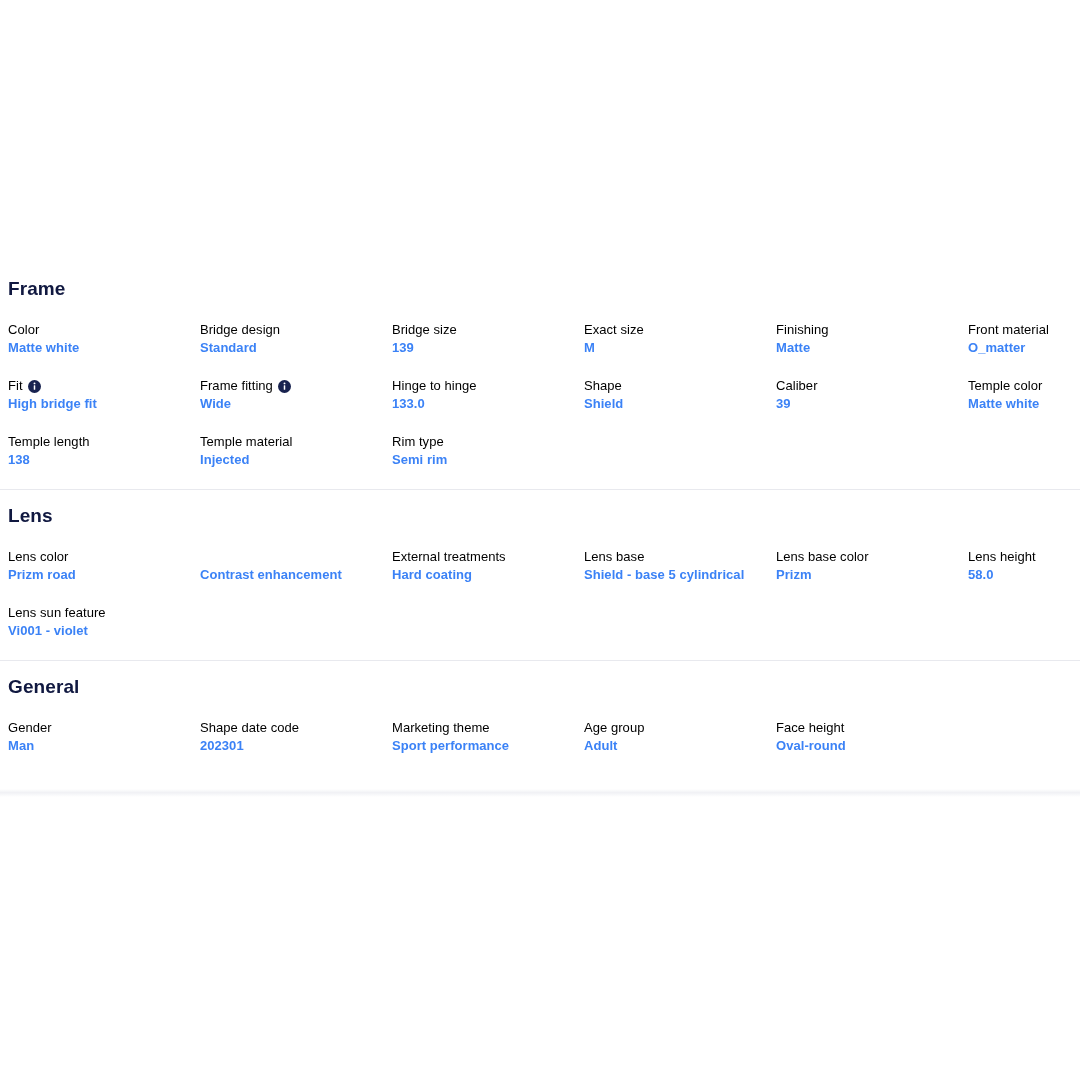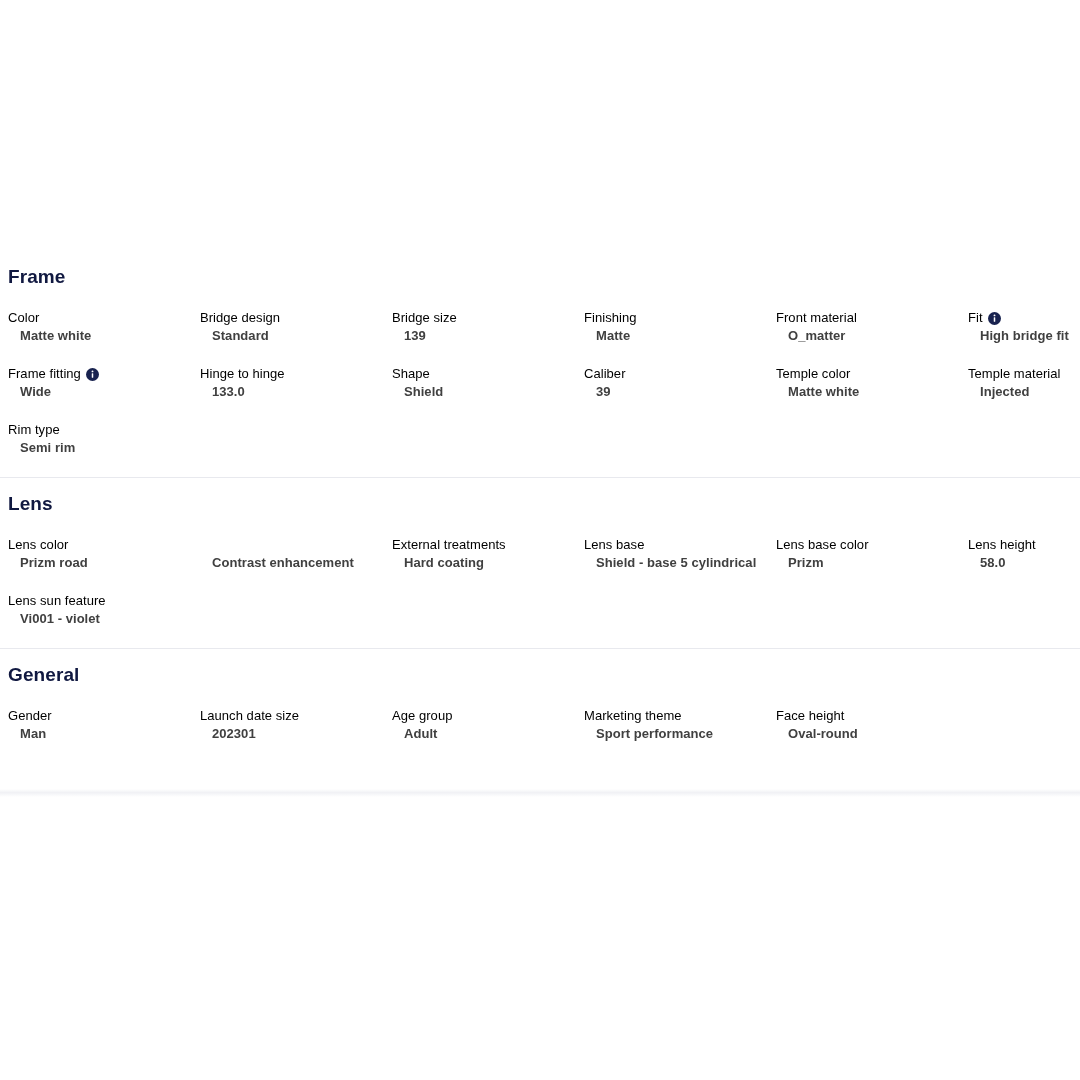--- a/index.html
+++ b/index.html
@@ -11,21 +11,21 @@
     height: 1080px;
     background: #ffffff;
     font-family: "Liberation Sans", sans-serif;
     -webkit-font-smoothing: antialiased;
     overflow: hidden;
   }
 
   #spec-sheet {
     position: absolute;
     left: 0;
-    top: 265px;
+    top: 277px;
     width: 1080px;
   }
 
   .section {
     padding: 0;
   }
 
   .section-divider {
     height: 1px;
     width: 1080px;
@@ -70,26 +70,25 @@
     white-space: nowrap;
     display: flex;
     align-items: center;
     gap: 5px;
     min-height: 18px;
   }
 
   .spec-value {
     font-size: 13px;
     font-weight: bold;
-    color: #404040;
+    color: #3b82f6;
     line-height: 18px;
     letter-spacing: 0.05px;
     white-space: nowrap;
     margin-top: 0px;
-    margin-left: 12px;
   }
 
   .info-icon {
     display: inline-flex;
     width: 13px;
     height: 13px;
     flex: 0 0 13px;
     align-items: center;
     justify-content: center;
   }
@@ -126,20 +125,26 @@
           <div class="spec-label">
             <span>Bridge design</span>
           </div>
           <div class="spec-value">Standard</div>
         </div>
         <div class="spec-cell">
           <div class="spec-label">
             <span>Bridge size</span>
           </div>
           <div class="spec-value">139</div>
+        </div>
+        <div class="spec-cell">
+          <div class="spec-label">
+            <span>Exact size</span>
+          </div>
+          <div class="spec-value">M</div>
         </div>
         <div class="spec-cell">
           <div class="spec-label">
             <span>Finishing</span>
           </div>
           <div class="spec-value">Matte</div>
         </div>
         <div class="spec-cell">
           <div class="spec-label">
             <span>Front material</span>
@@ -191,20 +196,26 @@
           <div class="spec-value">39</div>
         </div>
         <div class="spec-cell">
           <div class="spec-label">
             <span>Temple color</span>
           </div>
           <div class="spec-value">Matte white</div>
         </div>
         <div class="spec-cell">
           <div class="spec-label">
+            <span>Temple length</span>
+          </div>
+          <div class="spec-value">138</div>
+        </div>
+        <div class="spec-cell">
+          <div class="spec-label">
             <span>Temple material</span>
           </div>
           <div class="spec-value">Injected</div>
         </div>
         <div class="spec-cell">
           <div class="spec-label">
             <span>Rim type</span>
           </div>
           <div class="spec-value">Semi rim</div>
         </div>
@@ -272,35 +283,35 @@
       <h2 class="section-heading">General</h2>
       <div class="spec-grid">
         <div class="spec-cell">
           <div class="spec-label">
             <span>Gender</span>
           </div>
           <div class="spec-value">Man</div>
         </div>
         <div class="spec-cell">
           <div class="spec-label">
-            <span>Launch date size</span>
+            <span>Shape date code</span>
           </div>
           <div class="spec-value">202301</div>
         </div>
         <div class="spec-cell">
           <div class="spec-label">
+            <span>Marketing theme</span>
+          </div>
+          <div class="spec-value">Sport performance</div>
+        </div>
+        <div class="spec-cell">
+          <div class="spec-label">
             <span>Age group</span>
           </div>
           <div class="spec-value">Adult</div>
-        </div>
-        <div class="spec-cell">
-          <div class="spec-label">
-            <span>Marketing theme</span>
-          </div>
-          <div class="spec-value">Sport performance</div>
         </div>
         <div class="spec-cell">
           <div class="spec-label">
             <span>Face height</span>
           </div>
           <div class="spec-value">Oval-round</div>
         </div>
         <div class="spec-cell empty-cell"></div>
       </div>
     </section>

